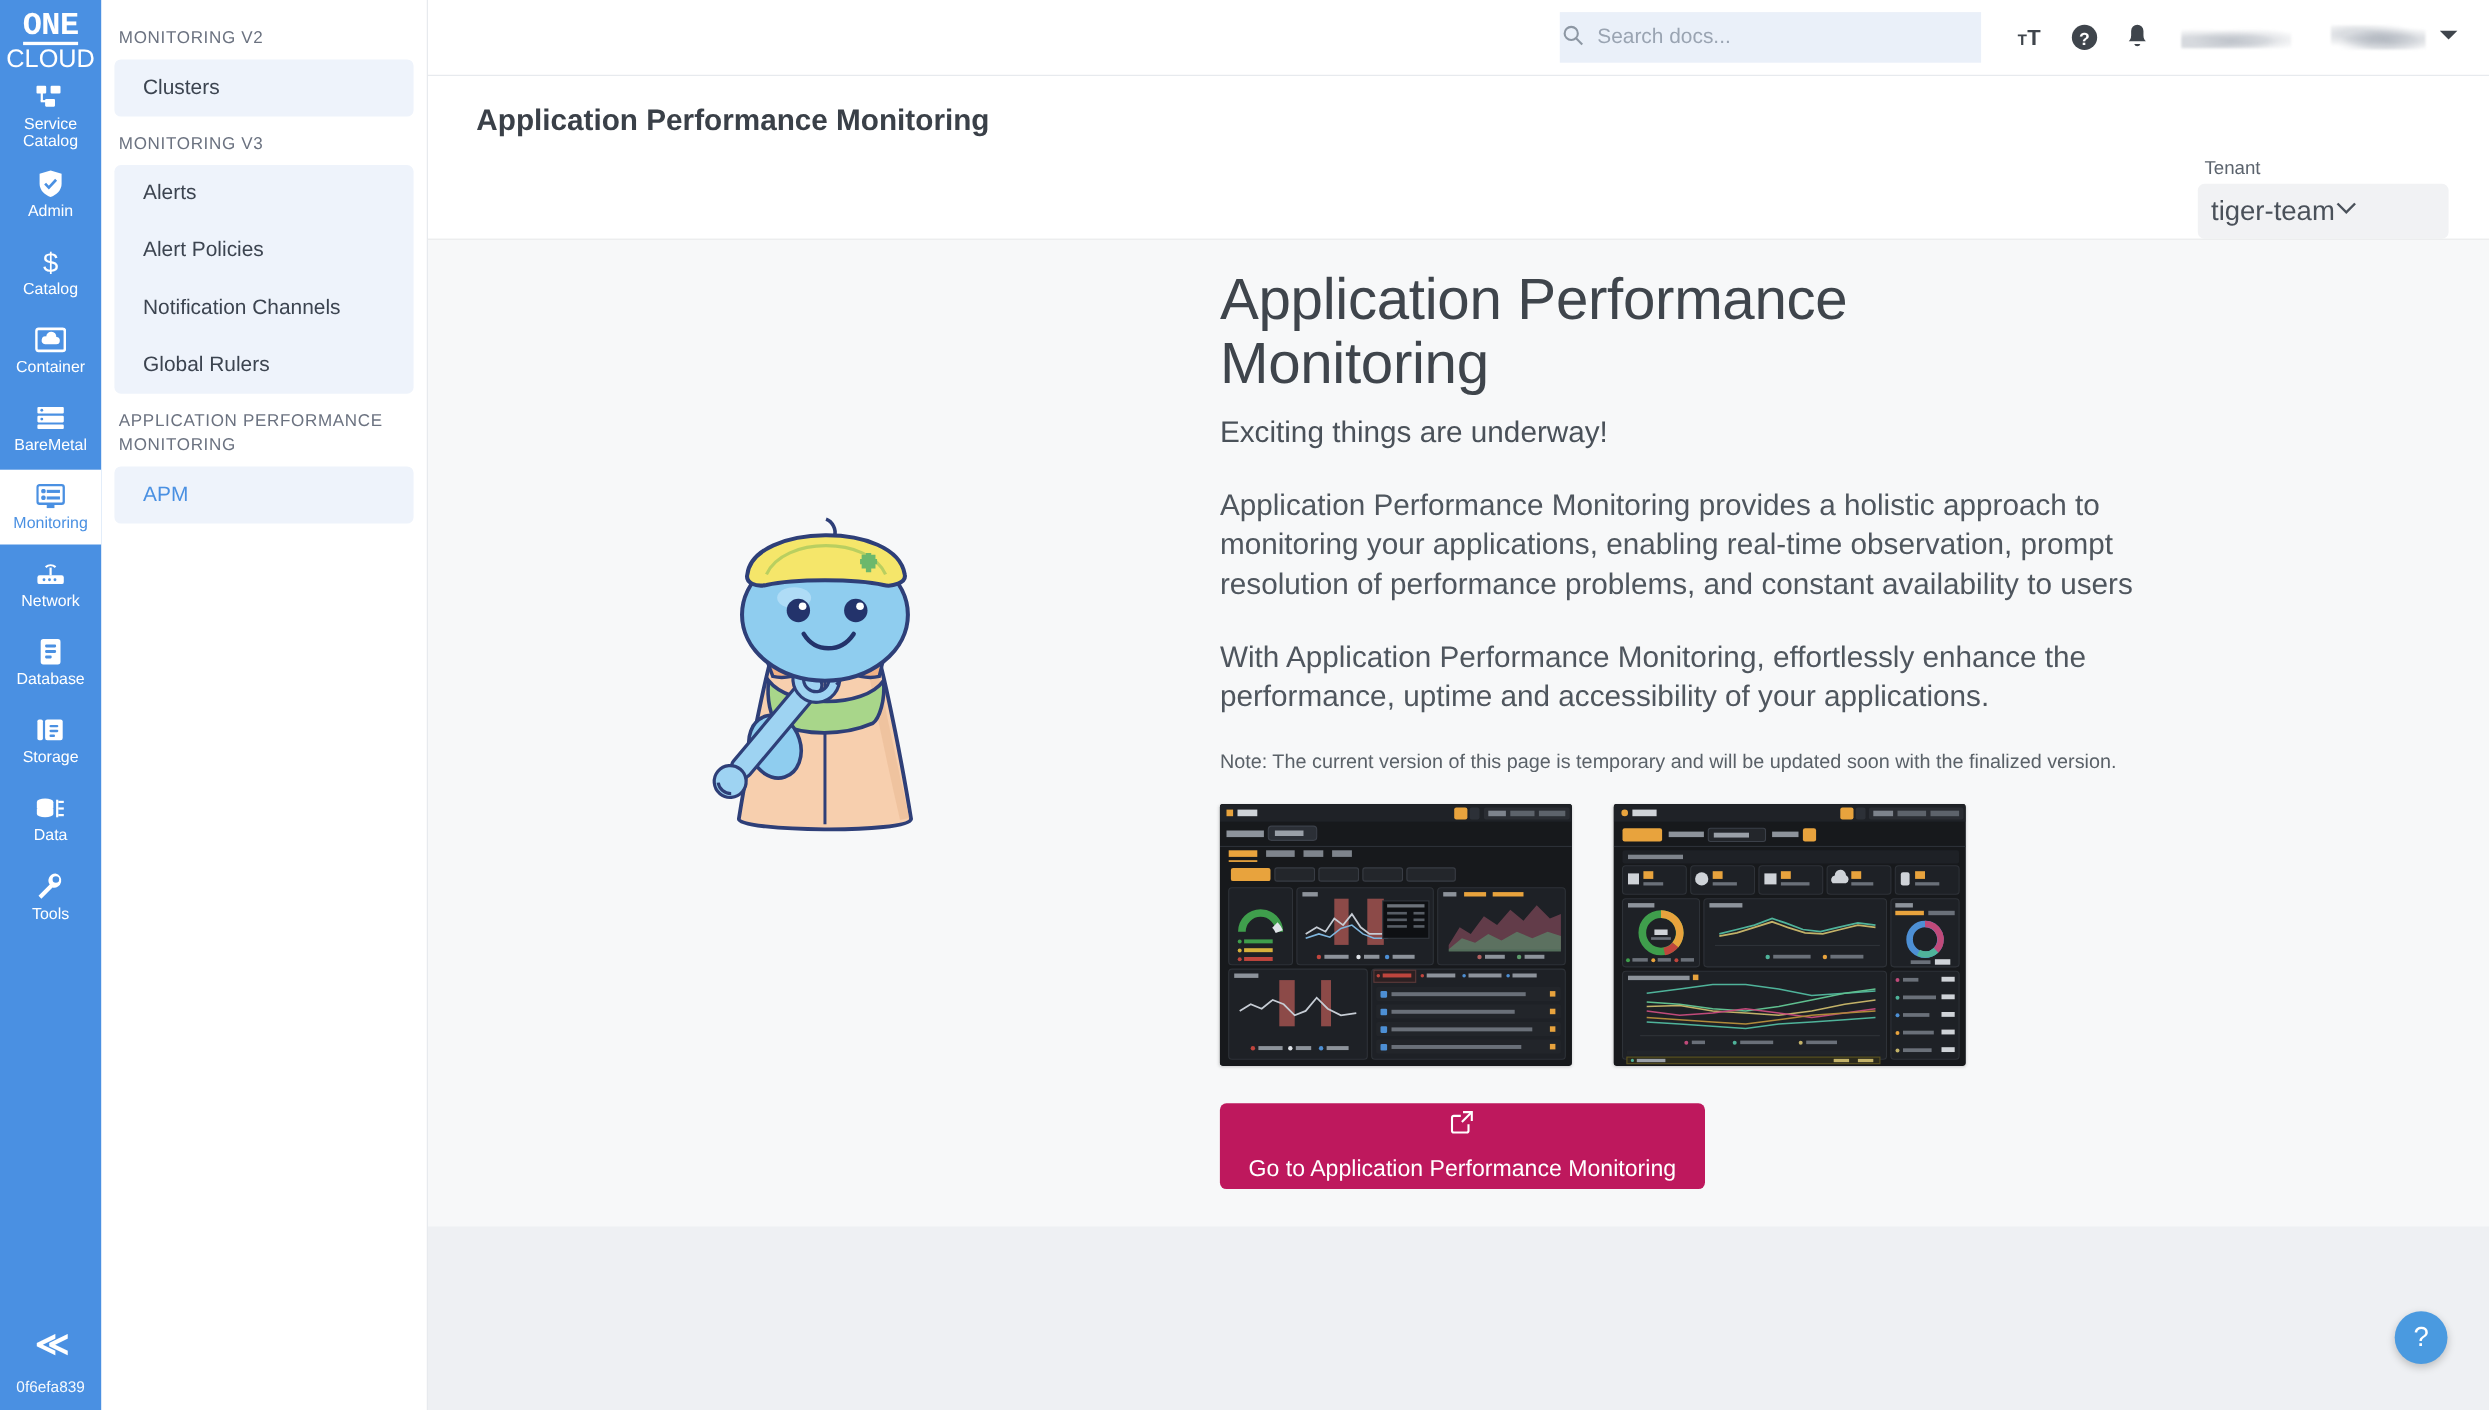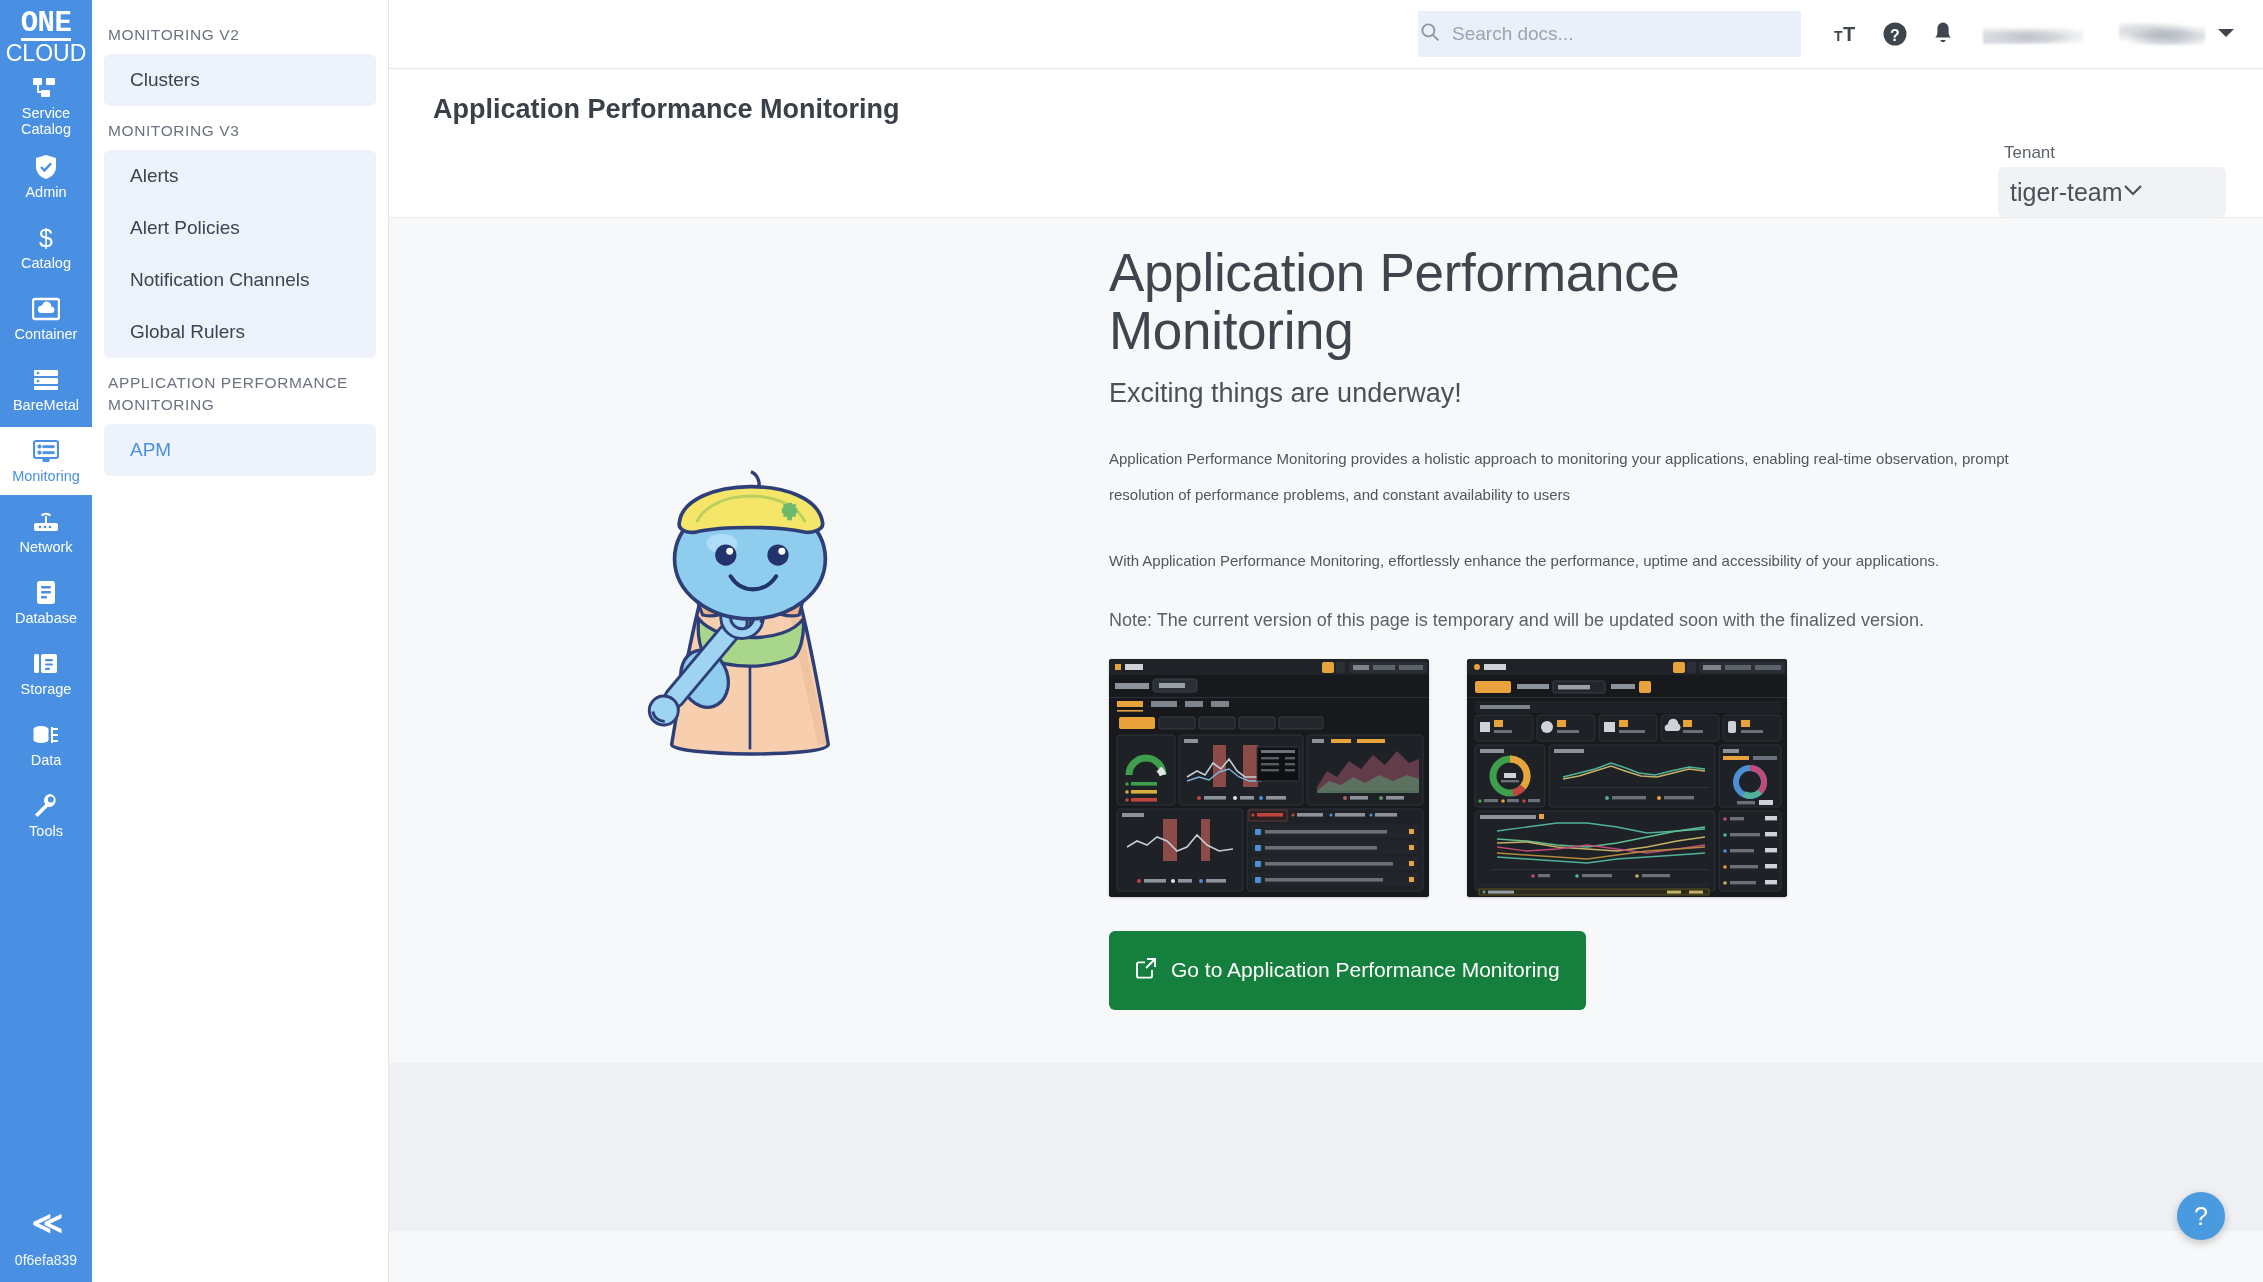--- a/index.html
+++ b/index.html
@@ -160,36 +160,37 @@
     flex: 0 0 720px; display: flex; align-items: flex-start; justify-content: center;
     padding-top: 210px;
   }
   .copy-col { flex: 1 1 auto; padding-right: 60px; }
   .hero-title {
     font-size: 53px; color: #3f454c; line-height: 1.1; font-weight: normal;
     max-width: 760px; letter-spacing: -0.3px;
   }
   .hero-sub { font-size: 27px; color: #4a5159; margin-top: 14px; line-height: 36px; }
   .hero-p {
-    font-size: 15px; color: #4f565e; line-height: 36px; margin-top: 30px;
+    font-size: 27px; color: #4f565e; line-height: 36px; margin-top: 30px;
     max-width: 900px;
   }
   .hero-note { font-size: 18px; color: #5a6168; margin-top: 28px; line-height: 26px; }
   .thumbs { display: flex; gap: 38px; margin-top: 26px; }
   .thumb {
     width: 320px; height: 238px; border-radius: 3px; overflow: hidden;
     background: #1b1d21; cursor: pointer; position: relative;
     box-shadow: 0 1px 3px rgba(0,0,0,.18);
   }
   .cta {
     margin-top: 34px;
     display: inline-flex; align-items: center; gap: 14px;
-    background: #15803d; color: #fff; border: none; border-radius: 6px;
-    padding: 26px 26px; font-size: 21px; cursor: pointer;
+    background: #be185d; color: #fff; border: none; border-radius: 6px;
+    padding: 6px 26px; font-size: 21px; cursor: pointer;
     font-family: "Liberation Sans", sans-serif;
+    flex-direction: column;
   }
   .content-footer {
     height: 168px; background: #eef0f3;
   }
 
   .fab {
     position: absolute; right: 38px; bottom: 42px;
     width: 48px; height: 48px; border-radius: 50%;
     background: #4a9ae0; color: #fff; border: none; cursor: pointer;
     display: flex; align-items: center; justify-content: center;

